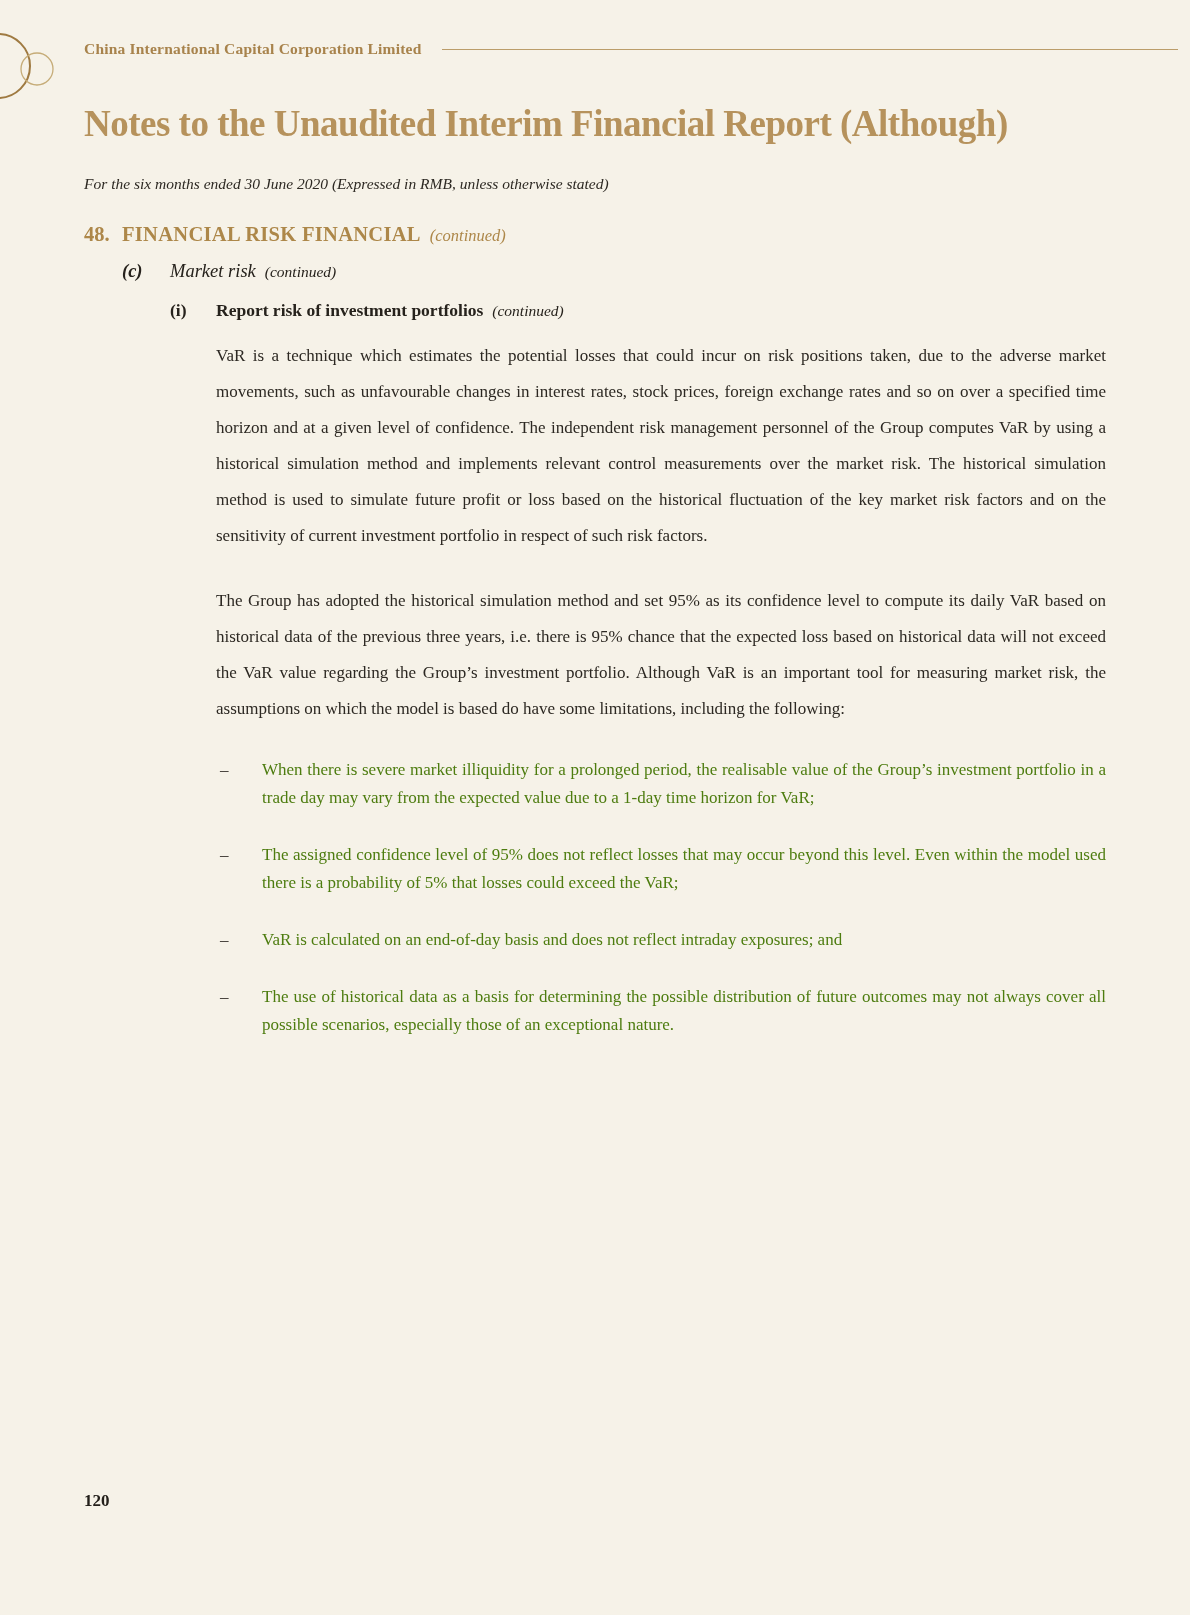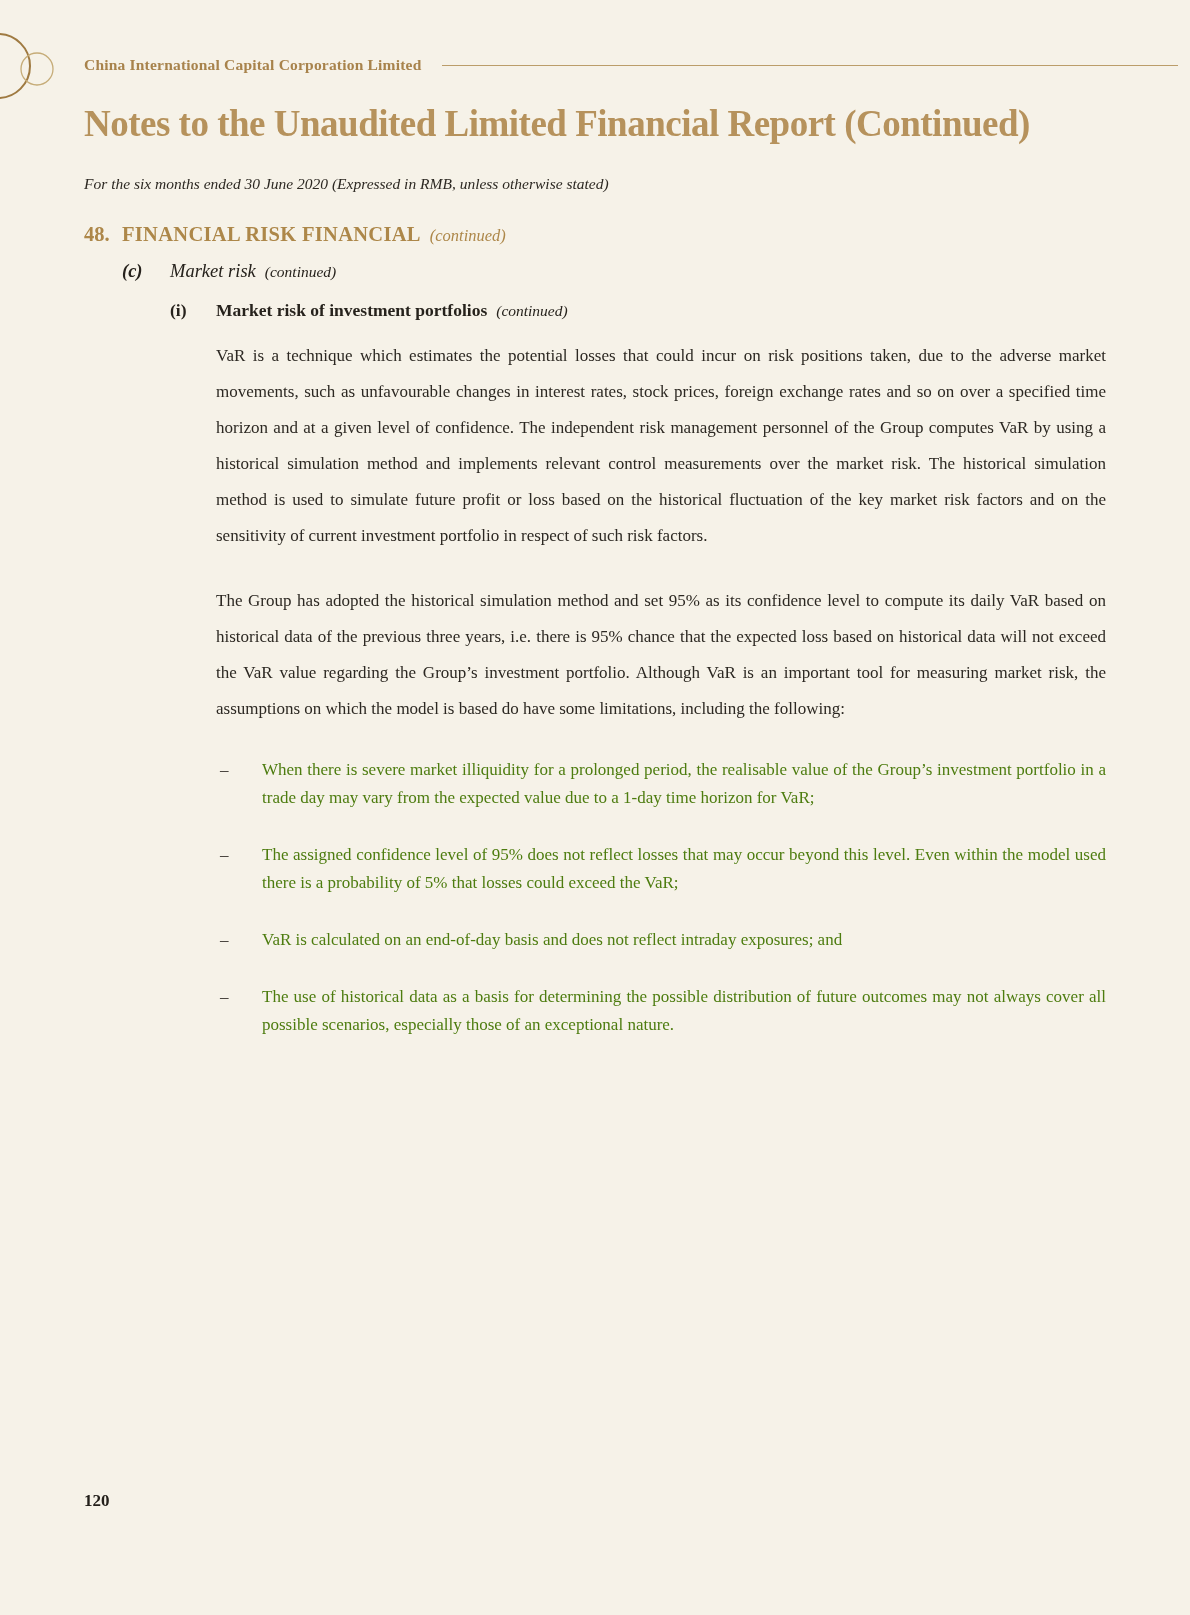--- a/index.html
+++ b/index.html
@@ -16,21 +16,21 @@
   }
   .logo {
     position: absolute;
     left: 0;
     top: 28px;
   }
   .header-row {
     position: absolute;
     left: 84px;
     right: 12px;
-    top: 56px;
+    top: 40px;
     display: flex;
     align-items: center;
   }
   .company-name {
     color: #a8834c;
     font-weight: bold;
     font-size: 15.5px;
     letter-spacing: 0.2px;
     white-space: nowrap;
   }
@@ -172,38 +172,38 @@
   <svg class="logo" width="60" height="78" viewBox="0 0 60 78" xmlns="http://www.w3.org/2000/svg">
     <circle cx="-2" cy="38" r="32" fill="none" stroke="#9f7a41" stroke-width="2"></circle>
     <circle cx="37" cy="41" r="16" fill="none" stroke="#c6ac78" stroke-width="1.3"></circle>
   </svg>
 
   <div class="header-row">
     <span class="company-name">China International Capital Corporation Limited</span>
     <span class="header-rule"></span>
   </div>
 
-  <div class="page-title">Notes to the Unaudited Limited Financial Report (Continued)</div>
+  <div class="page-title">Notes to the Unaudited Interim Financial Report (Although)</div>
   <div class="page-subtitle">For the six months ended 30 June 2020 (Expressed in RMB, unless otherwise stated)</div>
 
   <div class="section-heading">
     <span class="section-number">48.</span>
     <span class="section-title">FINANCIAL RISK FINANCIAL</span>
     <span class="continued">(continued)</span>
   </div>
 
   <div class="sub-c">
     <span class="sub-label">(c)</span>
     <span class="sub-title">Market risk</span>
     <span class="continued">(continued)</span>
   </div>
 
   <div class="sub-i">
     <span class="sub-label">(i)</span>
-    <span class="sub-title">Market risk of investment portfolios</span>
+    <span class="sub-title">Report risk of investment portfolios</span>
     <span class="continued">(continued)</span>
   </div>
 
   <div class="body-col">
     <p>VaR is a technique which estimates the potential losses that could incur on risk positions taken, due to the adverse market movements, such as unfavourable changes in interest rates, stock prices, foreign exchange rates and so on over a specified time horizon and at a given level of confidence. The independent risk management personnel of the Group computes VaR by using a historical simulation method and implements relevant control measurements over the market risk. The historical simulation method is used to simulate future profit or loss based on the historical fluctuation of the key market risk factors and on the sensitivity of current investment portfolio in respect of such risk factors.</p>
     <p>The Group has adopted the historical simulation method and set 95% as its confidence level to compute its daily VaR based on historical data of the previous three years, i.e. there is 95% chance that the expected loss based on historical data will not exceed the VaR value regarding the Group’s investment portfolio. Although VaR is an important tool for measuring market risk, the assumptions on which the model is based do have some limitations, including the following:</p>
 
     <div class="bullet">
       <span class="bullet-marker">–</span>
       <span class="bullet-text">When there is severe market illiquidity for a prolonged period, the realisable value of the Group’s investment portfolio in a trade day may vary from the expected value due to a 1-day time horizon for VaR;</span>

